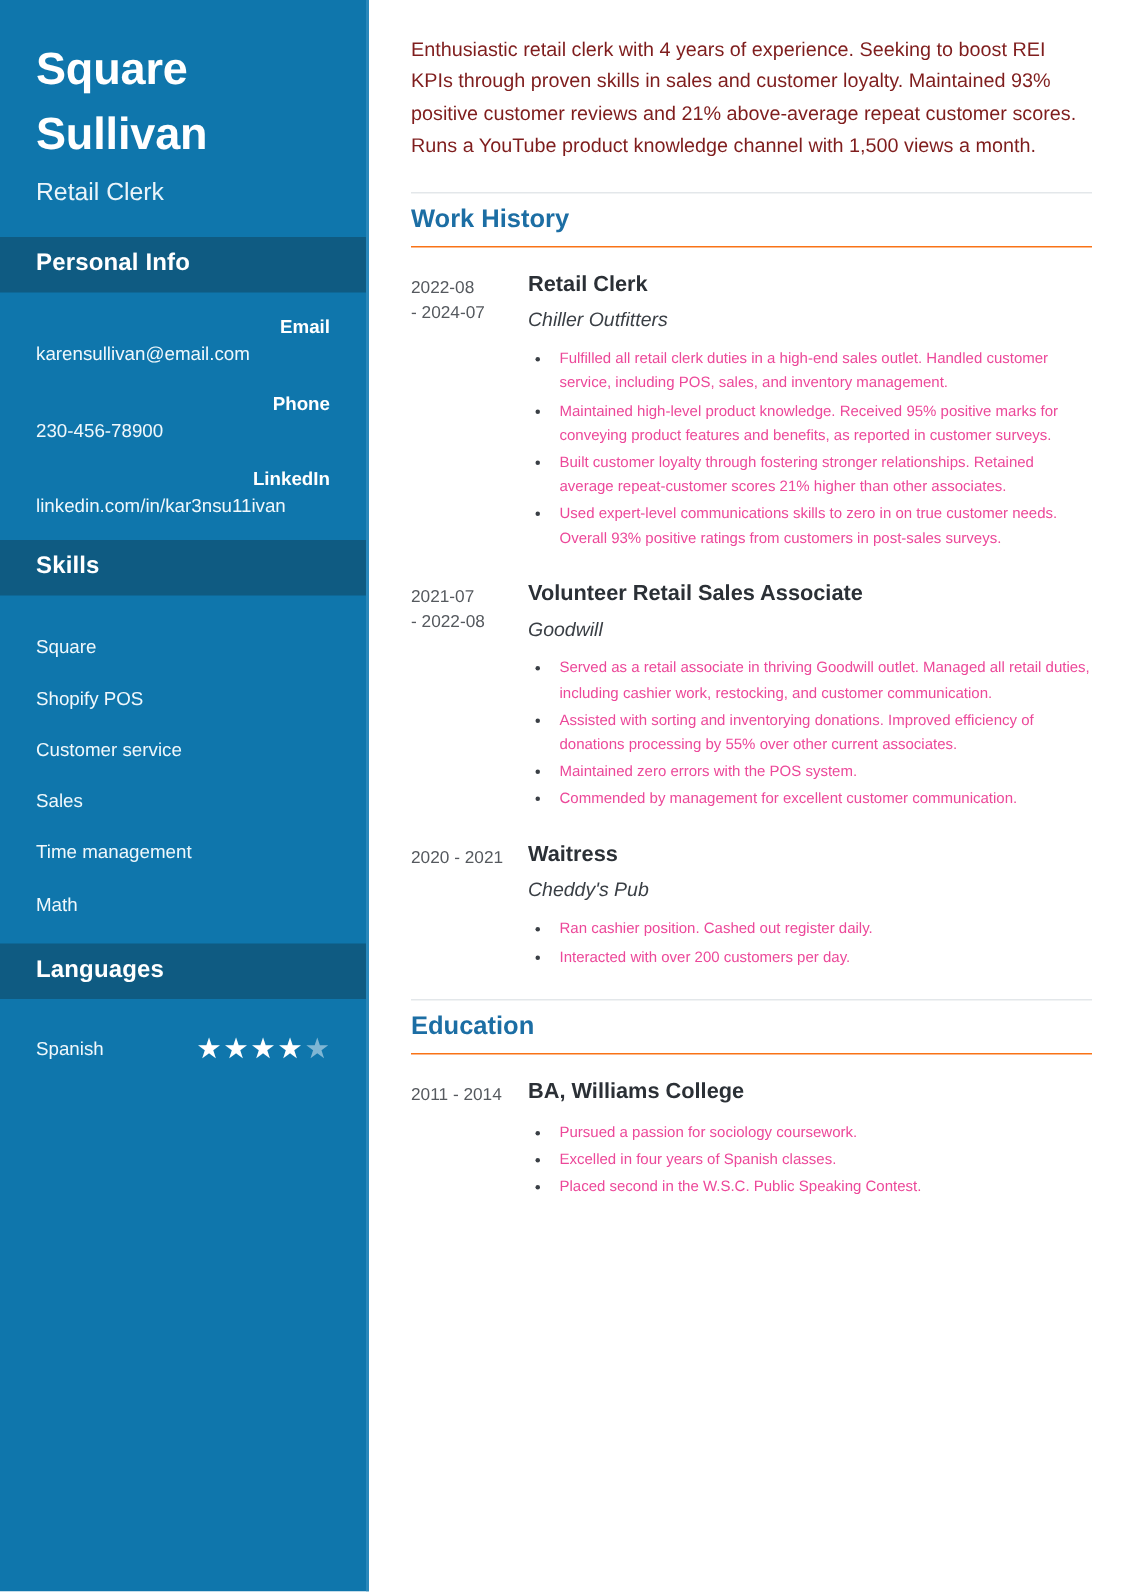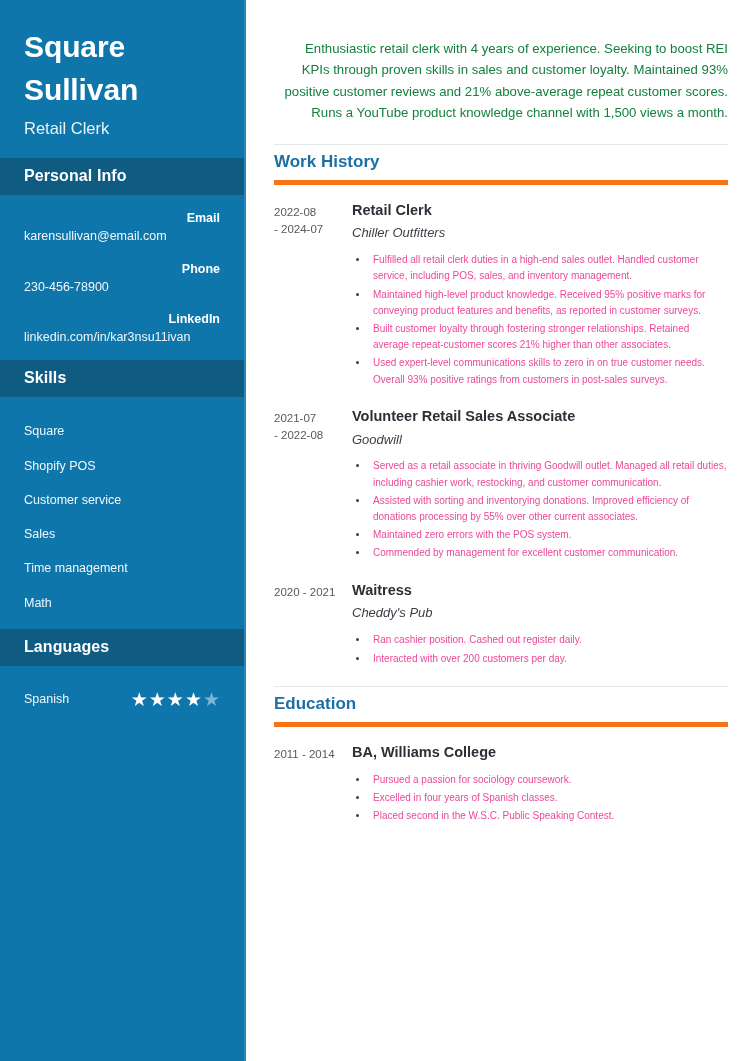--- a/index.html
+++ b/index.html
@@ -114,37 +114,36 @@
   
   .main {
     flex: 1;
     padding: 22px 22px 20px 28px;
     background: #ffffff;
   }
 
   .summary {
     font-size: 13.2px;
     line-height: 1.62;
-    color: #15803d;
+    color: #7f1d1d;
     margin-bottom: 20px;
-    text-align: right;
-    margin-top: 16px;
+    text-align: left;
   }
 
   .section {
     margin-bottom: 4px;
   }
 
   .section-heading {
     font-size: 17px;
     font-weight: bold;
     color: #1c6ea4;
     padding: 7px 0 8px 0;
     border-top: 1px solid #e3e7ea;
-    border-bottom: 5px solid #f97316;
+    border-bottom: 1px solid #f97316;
     margin-bottom: 16px;
   }
 
   .entry {
     display: flex;
     margin-bottom: 17px;
     justify-content: space-between;
   }
 
   .entry-dates {

